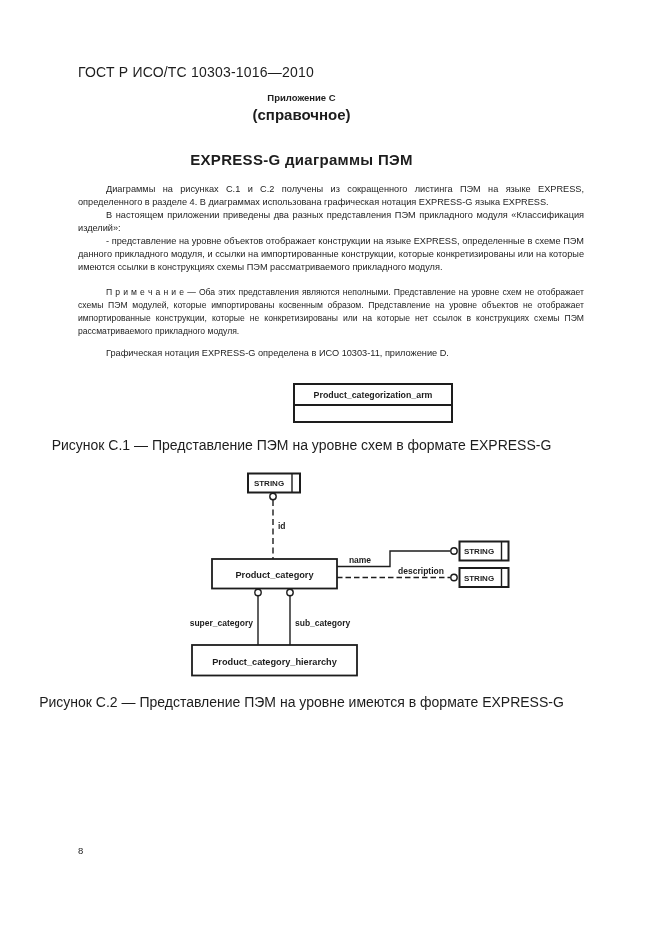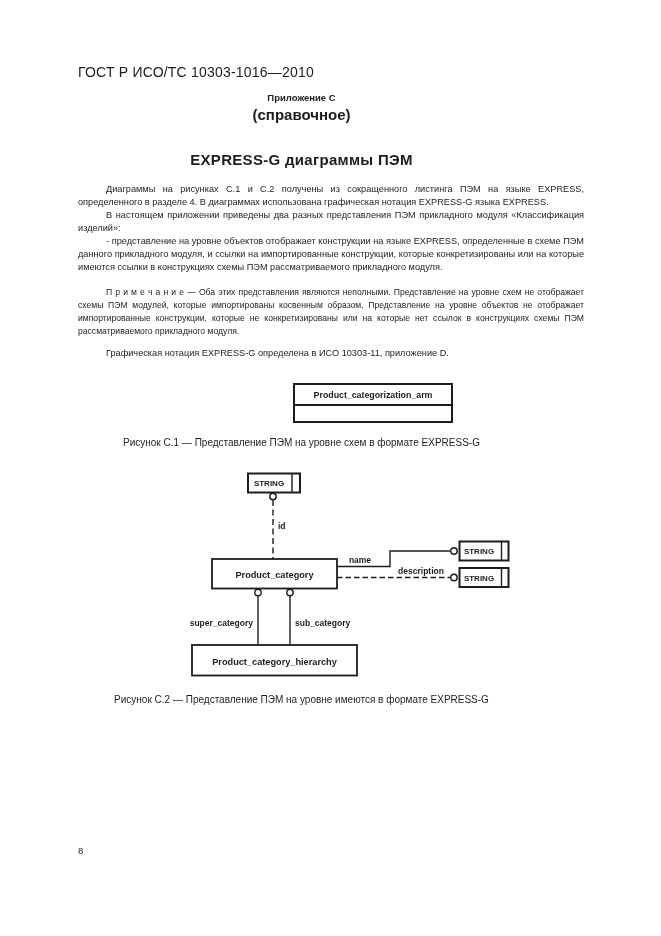--- a/index.html
+++ b/index.html
@@ -19,21 +19,21 @@
   #body-text{left:78px;top:183px;width:506px;font-size:9.2px;line-height:13px;text-align:justify;}
   #body-text p{margin:0;text-indent:28px;}
   #body-text p.note{font-size:8.6px;margin-top:12px;}
   #body-text p.p-final{margin-top:9px;}
 
   #fig-c1-box{left:277px;top:383px;width:160px;height:40px;border:2px solid #1d1d1d;
     box-sizing:border-box;background:#fff;margin-left:16px;}
   #fig-c1-title{height:19px;border-bottom:2px solid #1d1d1d;display:flex;align-items:center;
     justify-content:center;font-size:8.8px;font-weight:bold;}
 
-  .figure-caption{font-size:10px;}
+  .figure-caption{font-size:14px;}
   #fig-c1-caption{top:437px;}
   #fig-c2-caption{top:694px;}
 
   #fig-c2{left:0;top:468px;}
   #fig-c2 text{font-family:"Liberation Sans", sans-serif;font-weight:bold;fill:#1d1d1d;}
   .shape{fill:#ffffff;stroke:#1d1d1d;}
   .wire{fill:none;stroke:#1d1d1d;stroke-width:1.4;}
 
   #page-number{left:78px;top:845px;font-size:9.5px;}
 </style>

